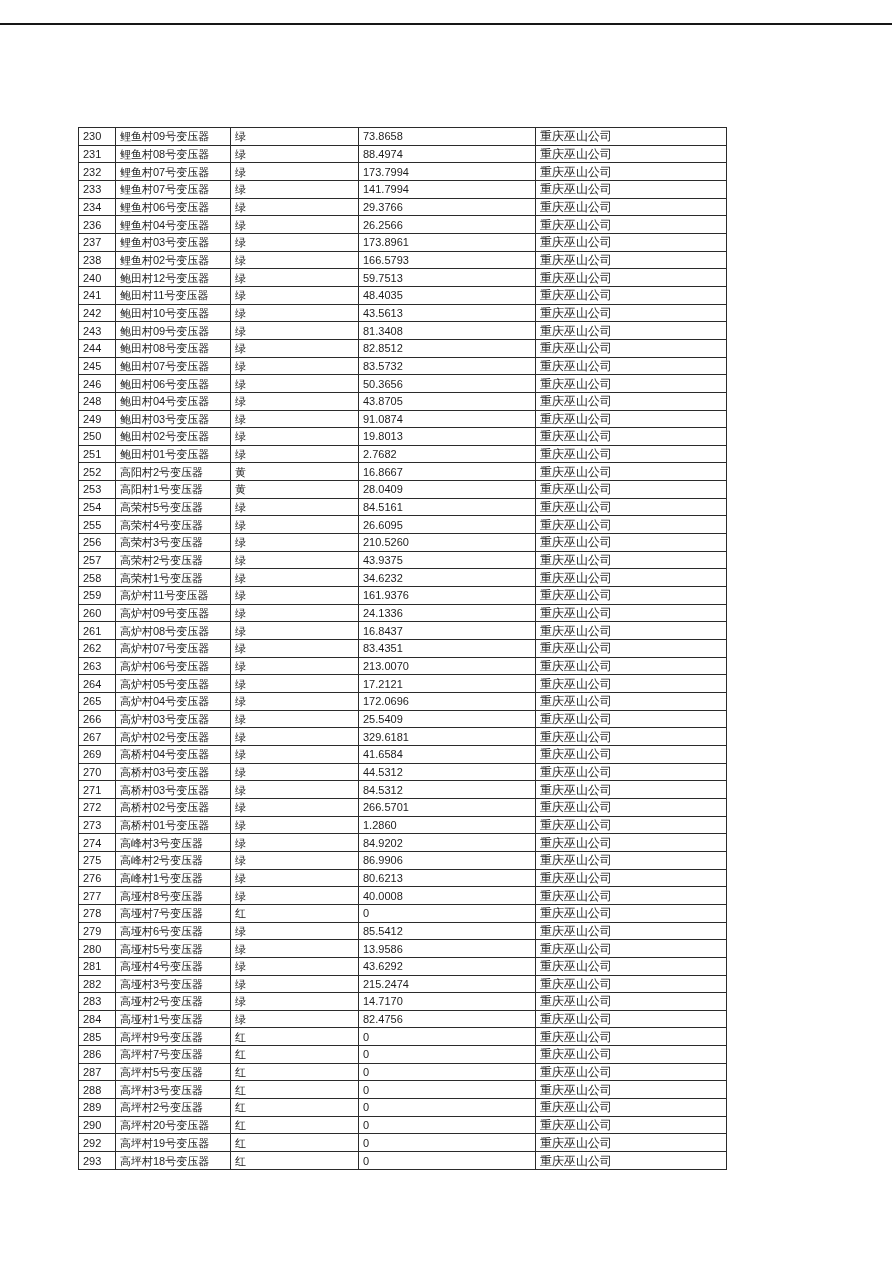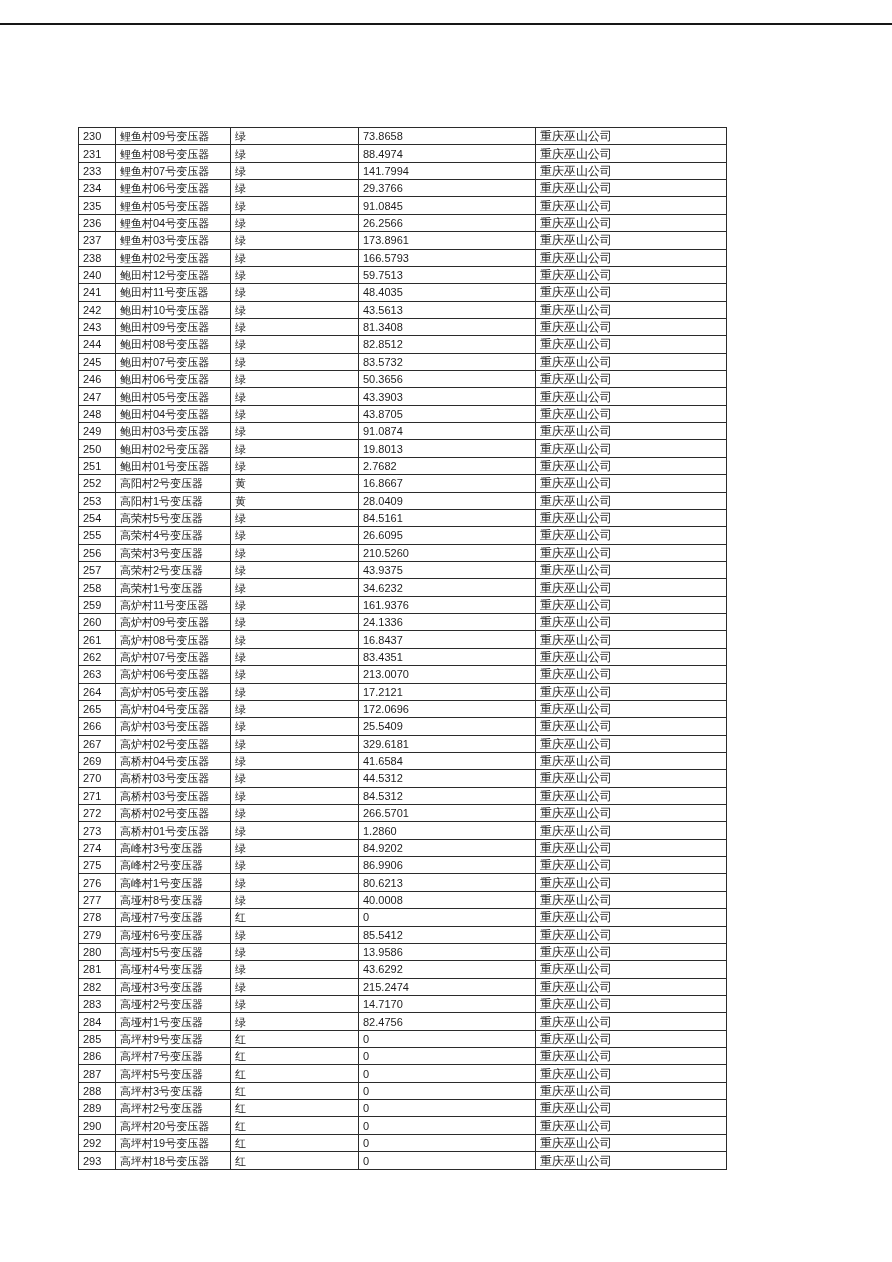--- a/index.html
+++ b/index.html
@@ -83,44 +83,44 @@
   </tr>
 
   <tr>
     <td class="c-num">231</td>
     <td class="c-name">鲤鱼村08号变压器</td>
     <td class="c-status">绿</td>
     <td class="c-value">88.4974</td>
     <td class="c-company">重庆巫山公司</td>
   </tr>
 
+  <tr>
+    <td class="c-num">232</td>
+    <td class="c-name">鲤鱼村07号变压器</td>
+    <td class="c-status">绿</td>
+    <td class="c-value">173.7994</td>
+    <td class="c-company">重庆巫山公司</td>
+  </tr>
 
   <tr>
     <td class="c-num">233</td>
     <td class="c-name">鲤鱼村07号变压器</td>
     <td class="c-status">绿</td>
     <td class="c-value">141.7994</td>
     <td class="c-company">重庆巫山公司</td>
   </tr>
 
   <tr>
     <td class="c-num">234</td>
     <td class="c-name">鲤鱼村06号变压器</td>
     <td class="c-status">绿</td>
     <td class="c-value">29.3766</td>
     <td class="c-company">重庆巫山公司</td>
   </tr>
 
-  <tr>
-    <td class="c-num">235</td>
-    <td class="c-name">鲤鱼村05号变压器</td>
-    <td class="c-status">绿</td>
-    <td class="c-value">91.0845</td>
-    <td class="c-company">重庆巫山公司</td>
-  </tr>
 
   <tr>
     <td class="c-num">236</td>
     <td class="c-name">鲤鱼村04号变压器</td>
     <td class="c-status">绿</td>
     <td class="c-value">26.2566</td>
     <td class="c-company">重庆巫山公司</td>
   </tr>
 
   <tr>
@@ -189,27 +189,20 @@
   </tr>
 
   <tr>
     <td class="c-num">246</td>
     <td class="c-name">鲍田村06号变压器</td>
     <td class="c-status">绿</td>
     <td class="c-value">50.3656</td>
     <td class="c-company">重庆巫山公司</td>
   </tr>
 
-  <tr>
-    <td class="c-num">247</td>
-    <td class="c-name">鲍田村05号变压器</td>
-    <td class="c-status">绿</td>
-    <td class="c-value">43.3903</td>
-    <td class="c-company">重庆巫山公司</td>
-  </tr>
 
   <tr>
     <td class="c-num">248</td>
     <td class="c-name">鲍田村04号变压器</td>
     <td class="c-status">绿</td>
     <td class="c-value">43.8705</td>
     <td class="c-company">重庆巫山公司</td>
   </tr>
 
   <tr>

